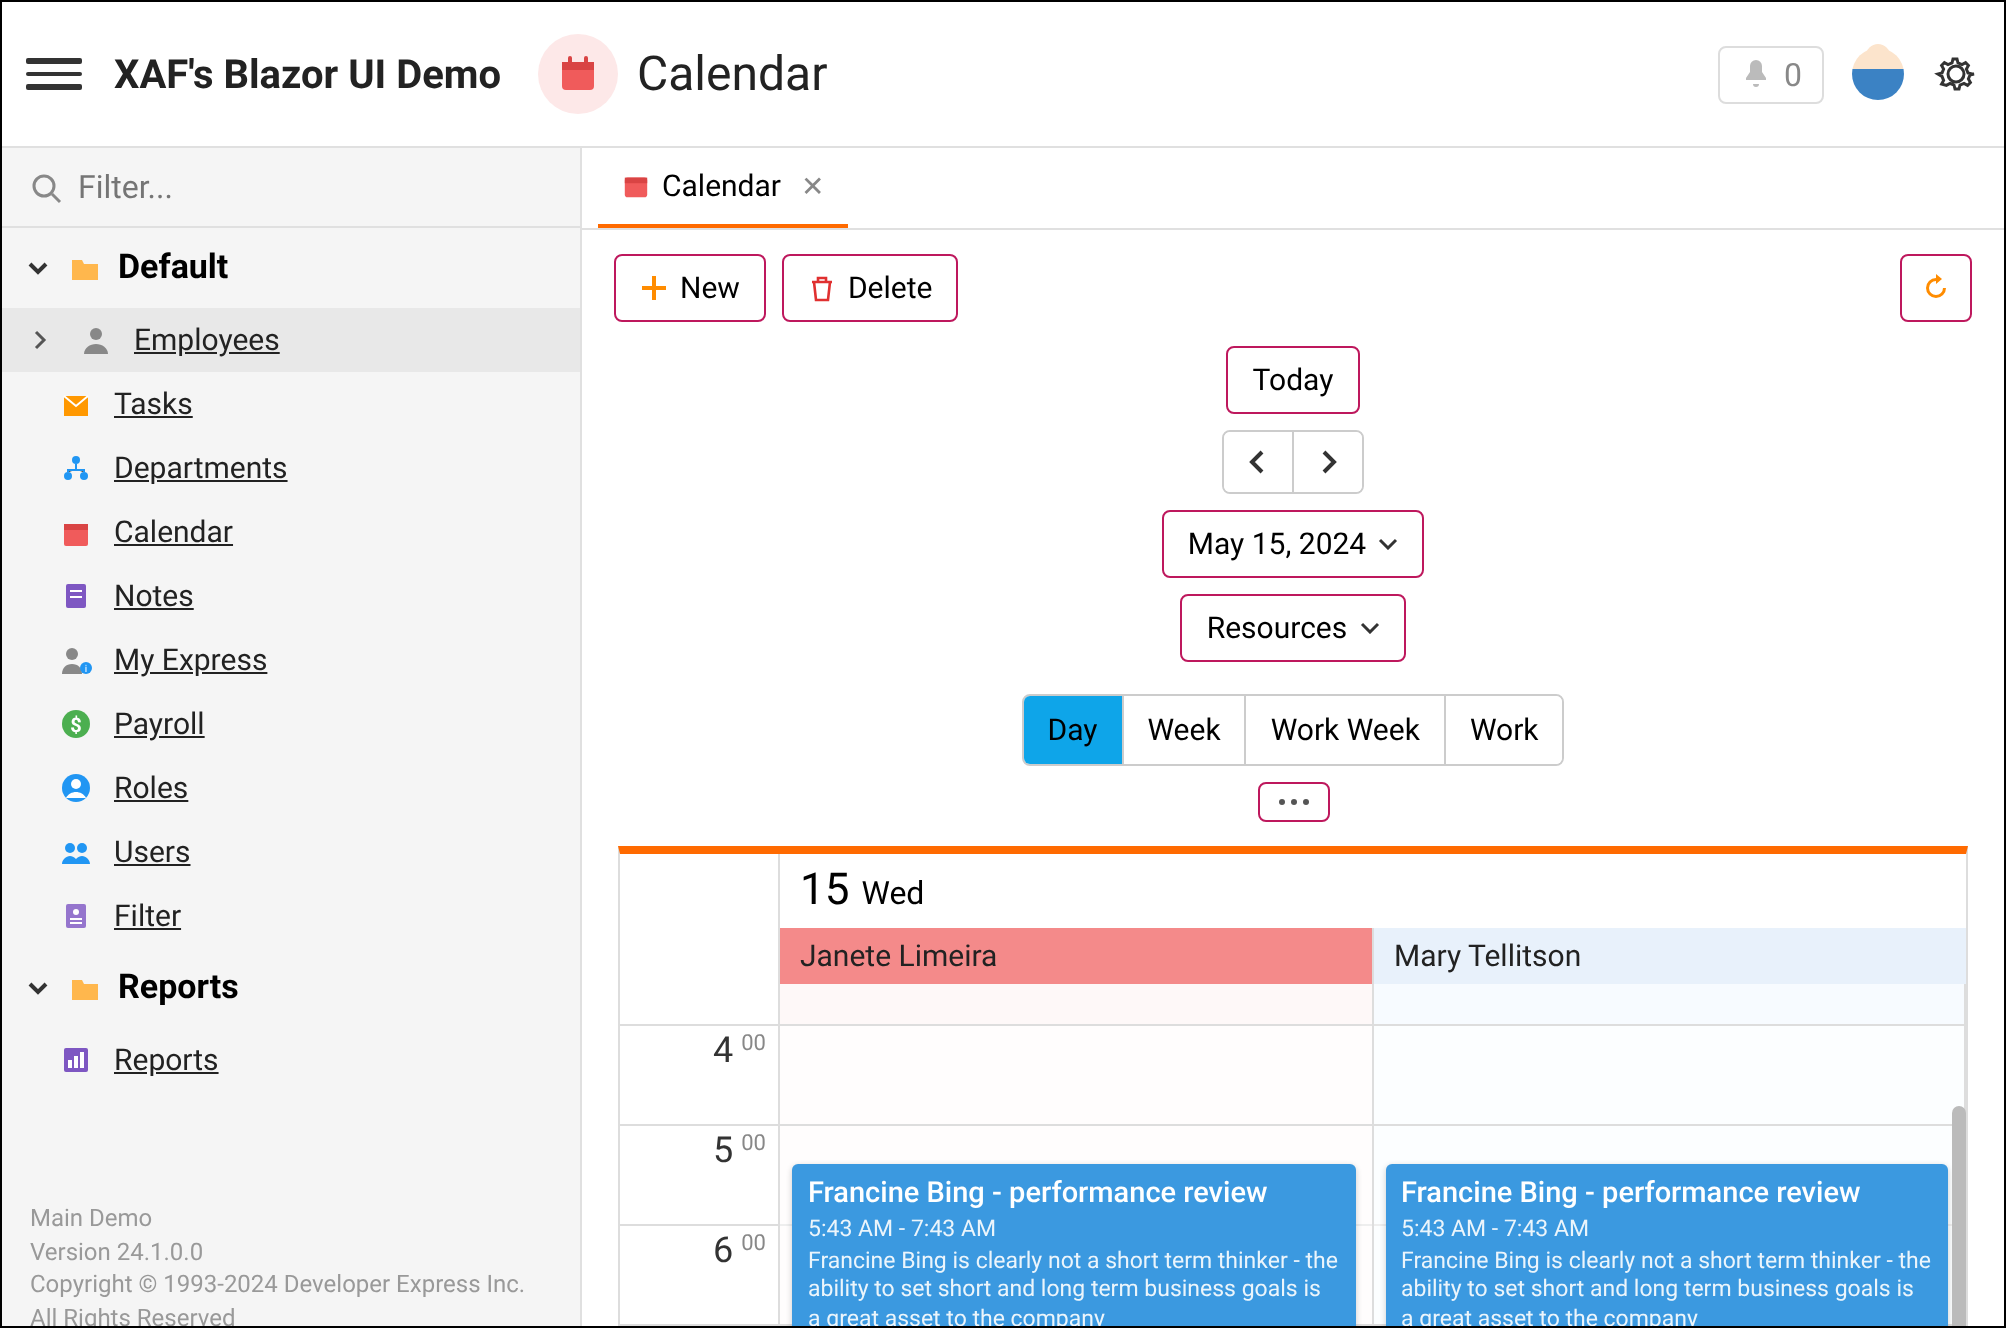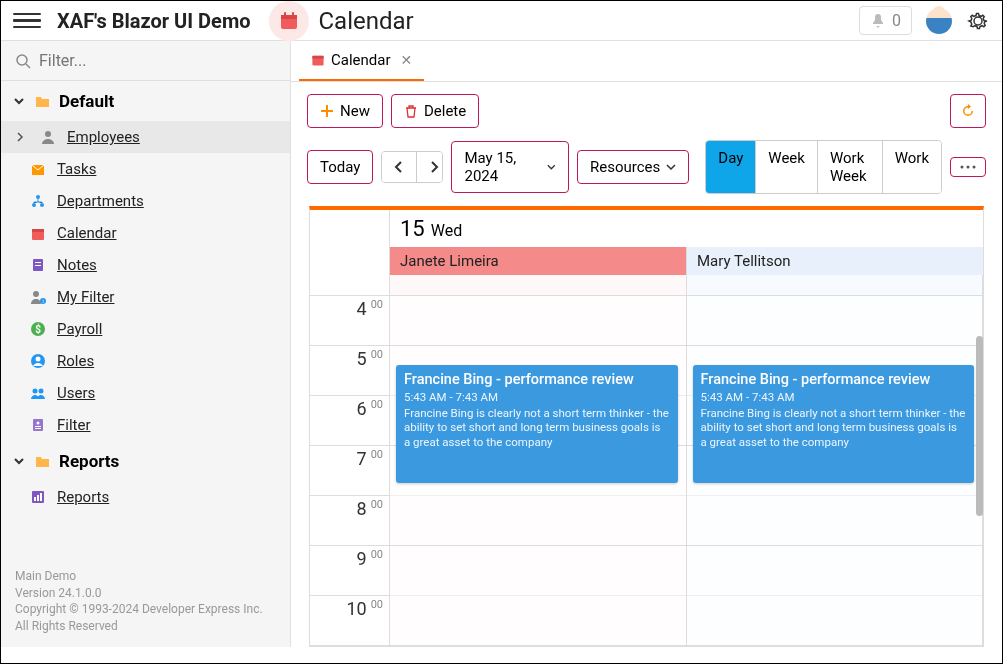--- a/index.html
+++ b/index.html
@@ -1,19 +1,19 @@
 <!DOCTYPE html>
 <html><head>
 <meta charset="utf-8">
 <style>
 * { box-sizing: border-box; margin: 0; padding: 0; font-family: -apple-system, BlinkMacSystemFont, "Segoe UI", Roboto, Arial, sans-serif; }
 body { width: 1003px; height: 664px; overflow: hidden; background: #fff; border: 1px solid #000; }
 
 
-.header { height: 40px; display: flex; align-items: center; padding: 0 12px; border-bottom: 1px solid #e0e0e0; }
+.header { height: 73px; display: flex; align-items: center; padding: 0 12px; border-bottom: 1px solid #e0e0e0; }
 .hamburger { width: 28px; height: 28px; display: flex; flex-direction: column; justify-content: center; gap: 4px; cursor: pointer; margin-right: 16px; }
 .hamburger span { height: 2.5px; background: #333; border-radius: 1px; }
 .app-title { font-weight: 700; font-size: 20px; color: #222; }
 .header-spacer { flex: 1; }
 .page-icon-wrap { width: 40px; height: 40px; border-radius: 50%; background: #fde8e8; display: flex; align-items: center; justify-content: center; margin-left: 18px; margin-right: 10px; }
 .page-title { font-size: 24px; font-weight: 400; color: #222; }
 .notif { display: flex; align-items: center; gap: 6px; border: 1px solid #ddd; border-radius: 4px; padding: 4px 10px; margin-right: 14px; color: #888; }
 .avatar { width: 26px; height: 26px; border-radius: 50%; background: linear-gradient(#fce4cc 40%, #3b82c4 40%); margin-right: 14px; position: relative; }
 .avatar::before { content:""; position:absolute; width:12px; height:12px; background:#fce4cc; border-radius:50%; top:-2px; left:7px; }
 .gear { cursor: pointer; }
@@ -35,21 +35,21 @@
 .main { flex: 1; display: flex; flex-direction: column; background: #fff; }
 .tabs { display: flex; border-bottom: 1px solid #e0e0e0; padding-left: 8px; }
 .tab { display: flex; align-items: center; gap: 6px; padding: 10px 12px; border-bottom: 2px solid #ff6a00; font-size: 15px; cursor: pointer; }
 .tab .close { color: #888; cursor: pointer; font-size: 14px; margin-left: 4px; }
 
 .toolbar { display: flex; padding: 12px 16px; gap: 8px; }
 .btn { display: flex; align-items: center; gap: 6px; border: 1px solid #be185d; border-radius: 4px; padding: 7px 12px; font-size: 15px; cursor: pointer; background: #fff; }
 .toolbar-spacer { flex: 1; }
 .btn-icon-only { padding: 7px 9px; }
 
-.calendar-toolbar { display: flex; padding: 0 16px 12px 16px; gap: 8px; align-items: center; }
+.calendar-toolbar { display: flex; padding: 0 16px 12px 16px; gap: 8px; align-items: center; flex-direction: column; }
 .seg { display: flex; border: 1px solid #ccc; border-radius: 4px; overflow: hidden; }
 .seg .btn-seg { padding: 8px 12px; font-size: 15px; cursor: pointer; border-right: 1px solid #ccc; background: #fff; }
 .seg .btn-seg:last-child { border-right: none; }
 .seg .btn-seg.active { background: #0ea5e9; }
 .cal-spacer { flex: 1; }
 
 
 .cal-grid { flex: 1; display: flex; flex-direction: column; margin: 0 18px 0 18px; border: 1px solid #ddd; border-top: 4px solid #ff6a00; overflow: hidden; position: relative; }
 .cal-header-row { display: flex; border-bottom: 1px solid #ddd; }
 .time-col { width: 80px; flex-shrink: 0; border-right: 1px solid #ddd; }
@@ -197,21 +197,21 @@
         </div>
         <div class="nav-item">
           <span class="nav-icon">
             <svg width="16" height="16" viewBox="0 0 16 16">
               <circle cx="6" cy="5" r="3" fill="#888"></circle>
               <path d="M1 15c0-3 2-5 5-5s5 2 5 5" fill="#888"></path>
               <circle cx="13" cy="12" r="3" fill="#2196f3"></circle>
               <text x="13" y="14" font-size="5" fill="#fff" text-anchor="middle">i</text>
             </svg>
           </span>
-          <span class="label">My Filter</span>
+          <span class="label">My Express</span>
         </div>
         <div class="nav-item">
           <span class="nav-icon">
             <svg width="16" height="16" viewBox="0 0 16 16">
               <circle cx="8" cy="8" r="7" fill="#4caf50"></circle>
               <text x="8" y="12" font-size="10" fill="#fff" text-anchor="middle" font-weight="bold">$</text>
             </svg>
           </span>
           <span class="label">Payroll</span>
         </div>

